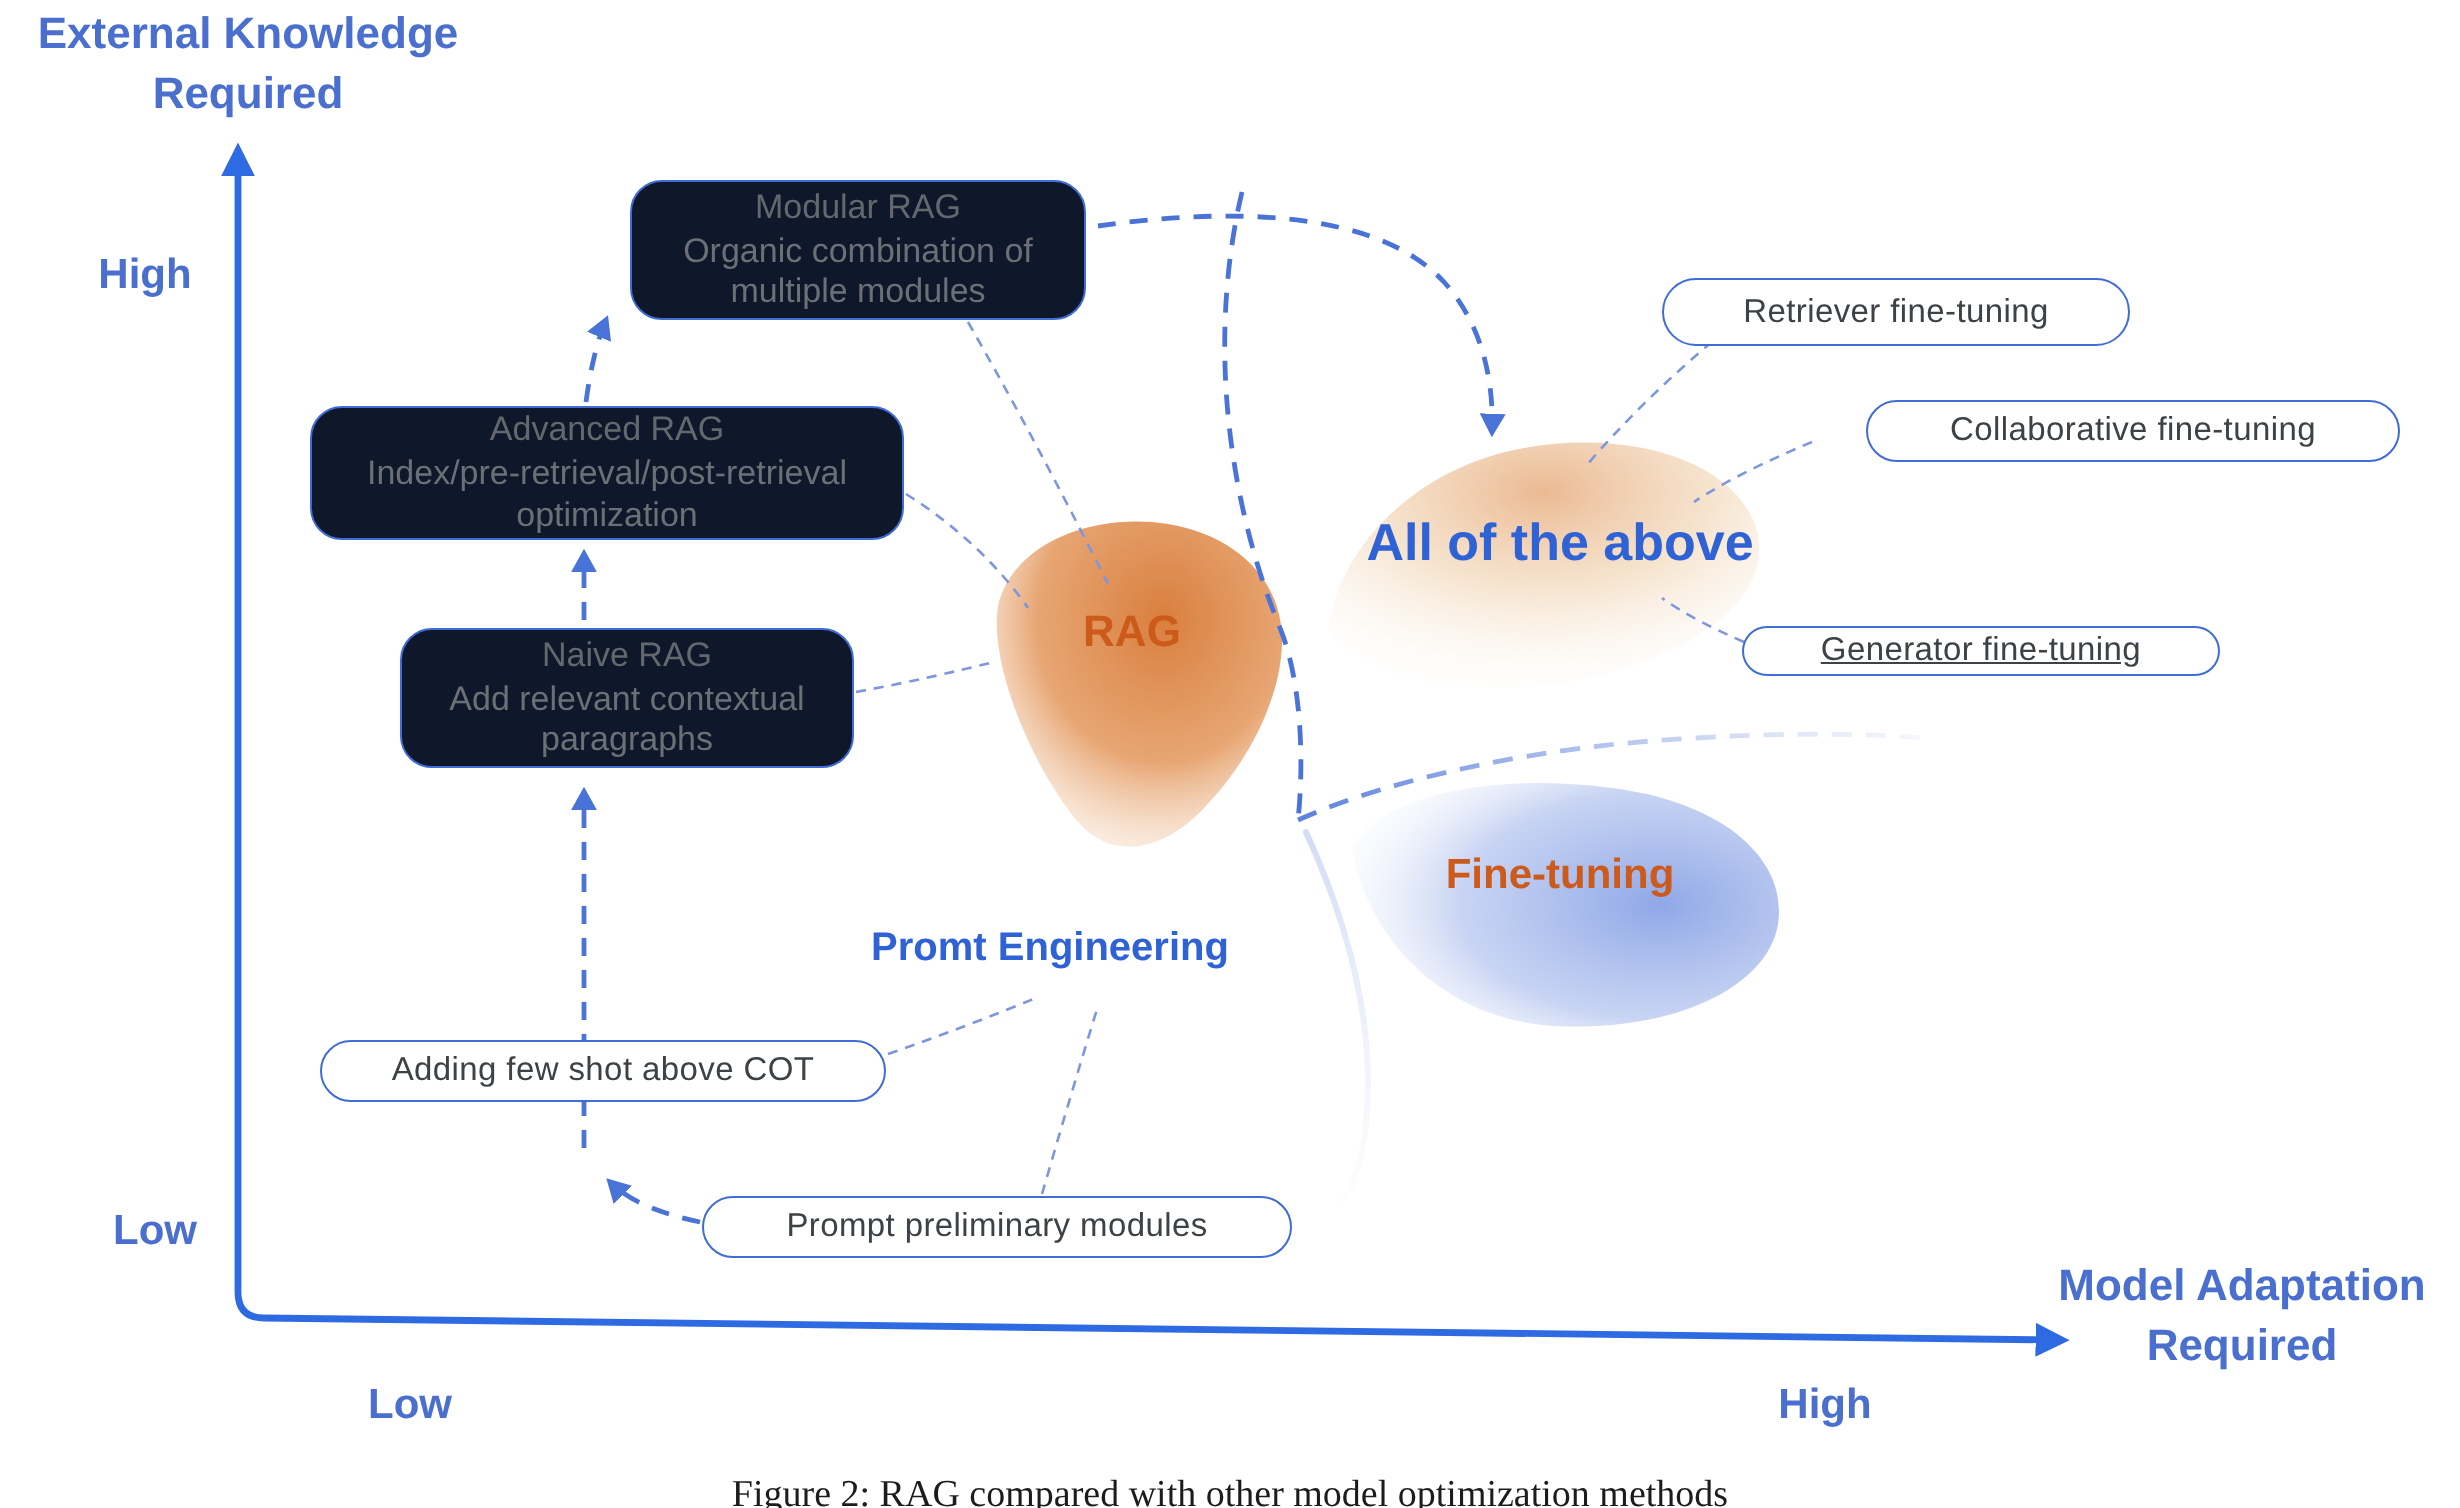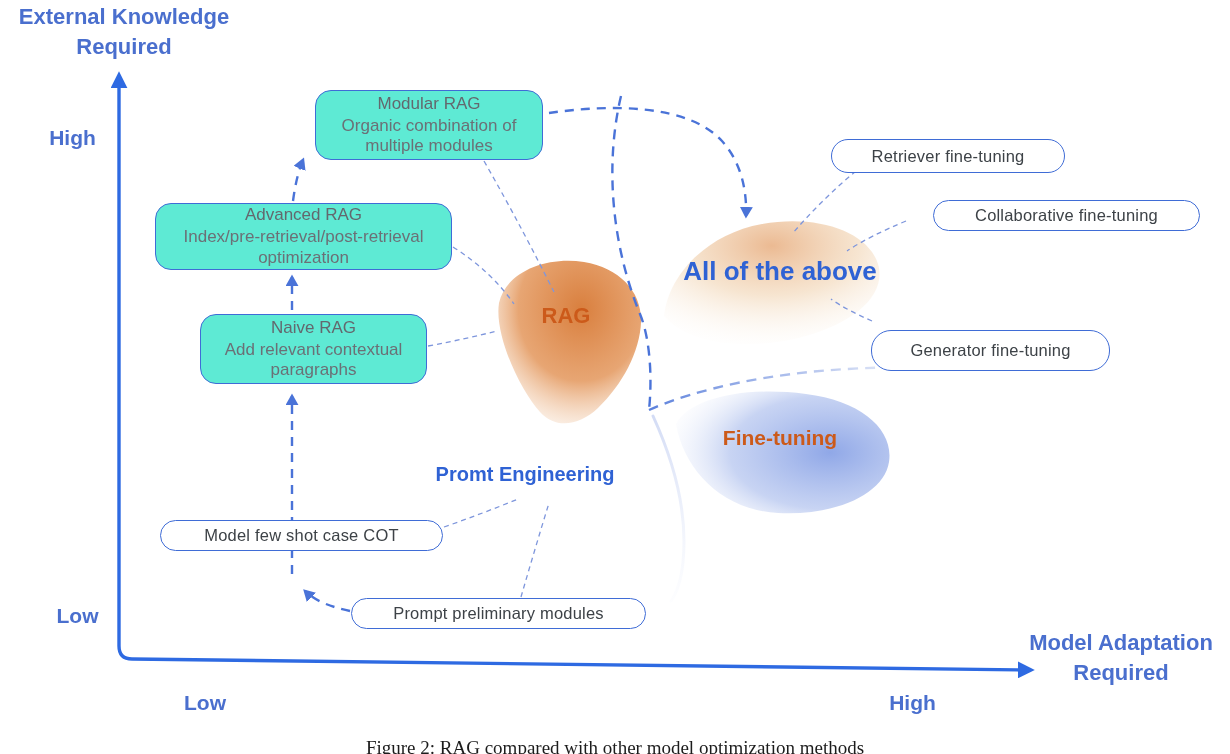--- a/index.html
+++ b/index.html
@@ -5,21 +5,21 @@
   html,body{margin:0;padding:0;background:#ffffff;}
   #canvas{
     position:relative;width:1230px;height:754px;background:#ffffff;
     overflow:hidden;font-family:"Liberation Sans",sans-serif;padding-left:16px;
   }
   .abs{position:absolute;}
   svg{position:absolute;left:0;top:0;}
 
   
   .box{
-    position:absolute;background:#5eead4;border:1.6px solid #3f6cd6;
+    position:absolute;background:#0f172a;border:1.6px solid #3f6cd6;
     border-radius:16px;display:flex;flex-direction:column;align-items:center;
     justify-content:center;text-align:center;color:#5d6268;box-sizing:border-box;
     padding:4px 10px;z-index:3;
   }
   .box .title{font-size:17px;color:#63686e;margin-bottom:2px;}
   .box .subtitle{font-size:17px;line-height:1.18;color:#6b7076;}
 
   
   .pill{
     position:absolute;background:#ffffff;border:1.6px solid #3f6cd6;
@@ -138,19 +138,19 @@
     <div class="subtitle">Index/pre-retrieval/post-retrieval optimization</div>
   </div>
 
   <div class="box" style="left:200px;top:314px;width:227px;height:70px;">
     <div class="title">Naive RAG</div>
     <div class="subtitle">Add relevant contextual paragraphs</div>
   </div>
 
   <div class="pill" style="left:831px;top:139px;width:234px;height:34px;">Retriever fine-tuning</div>
   <div class="pill" style="left:933px;top:200px;width:267px;height:31px;">Collaborative fine-tuning</div>
-  <div class="pill" style="left:871px;top:330px;width:239px;height:41px;">Generator fine-tuning</div>
-  <div class="pill" style="left:160px;top:520px;width:283px;height:31px;">Model few shot case COT</div>
+  <div class="pill" style="left:871px;top:313px;width:239px;height:25px;text-decoration:underline;">Generator fine-tuning</div>
+  <div class="pill" style="left:160px;top:520px;width:283px;height:31px;">Adding few shot above COT</div>
   <div class="pill" style="left:351px;top:598px;width:295px;height:31px;">Prompt preliminary modules</div>
 
   <div class="caption">Figure 2: RAG compared with other model optimization methods</div>
 
 </div>
 
 </body></html>

